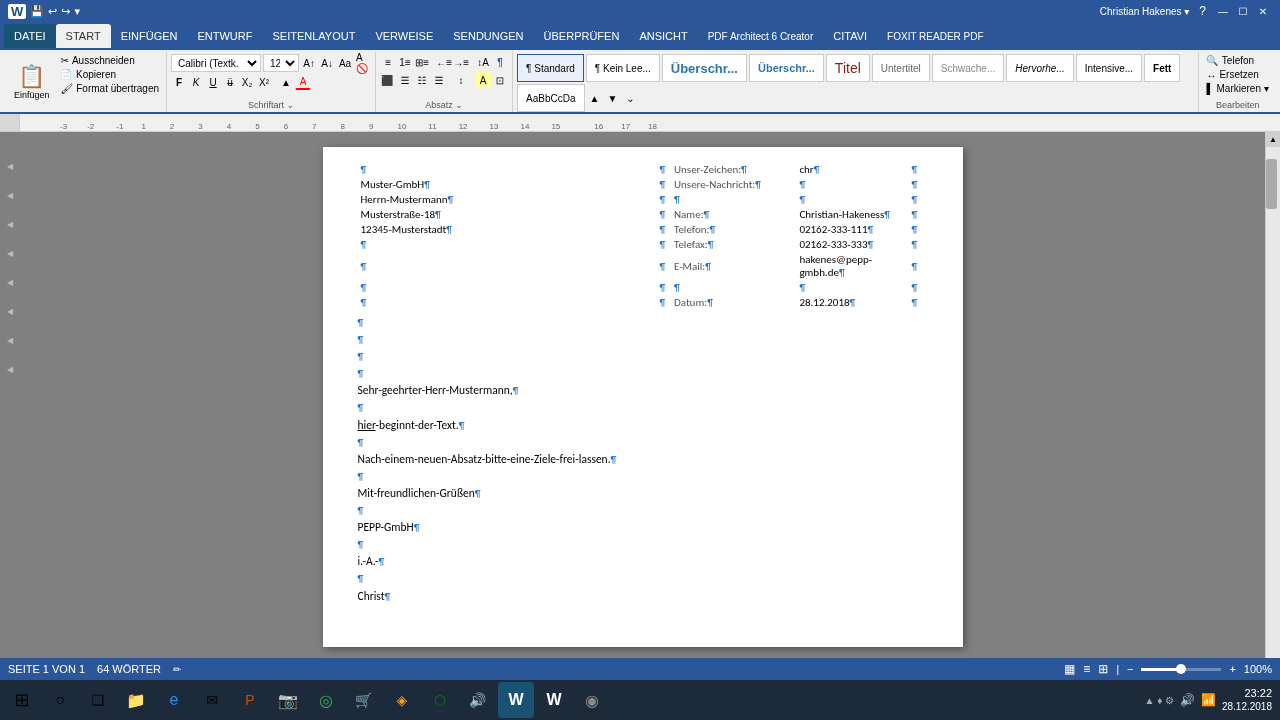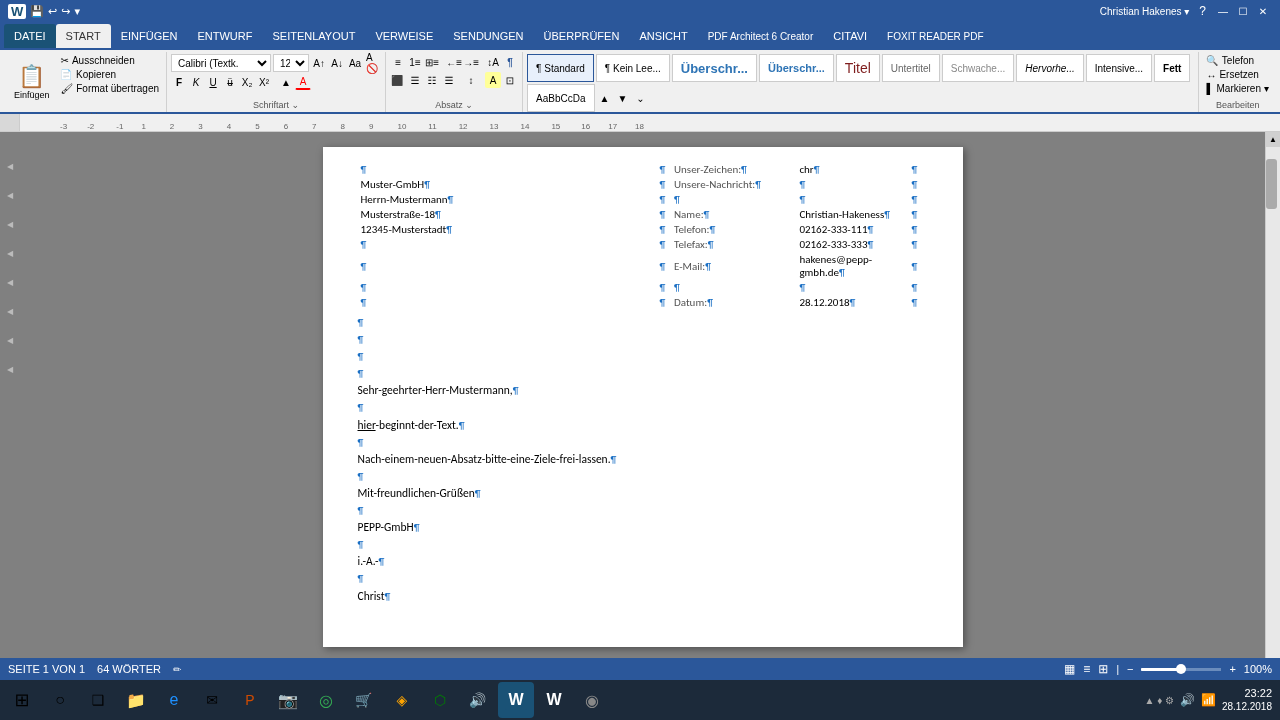--- a/index.html
+++ b/index.html
@@ -204,21 +204,21 @@
       display: flex;
       align-items: center;
       gap: 2px;
     }
     .font-select {
       border: 1px solid #ccc;
       background: white;
       font-size: 10px;
       height: 18px;
       padding: 0 2px;
-      width: 100px;
+      width: 90px;
     }
     .font-size-select {
       border: 1px solid #ccc;
       background: white;
       font-size: 10px;
       height: 18px;
       padding: 0 2px;
       width: 36px;
     }
     .icon-btn {
@@ -431,21 +431,21 @@
           <span style="margin-left:24px;">6</span>
           <span style="margin-left:24px;">7</span>
           <span style="margin-left:24px;">8</span>
           <span style="margin-left:24px;">9</span>
           <span style="margin-left:24px;">10</span>
           <span style="margin-left:22px;">11</span>
           <span style="margin-left:22px;">12</span>
           <span style="margin-left:22px;">13</span>
           <span style="margin-left:22px;">14</span>
           <span style="margin-left:22px;">15</span>
-          <span style="margin-left:21px;">16</span>
+          <span style="margin-left:34px;">16</span>
           <span style="margin-left:18px;">17</span>
           <span style="margin-left:18px;">18</span>
         </div>
       </div>
     </div>
 
     <div style="display:flex;flex:1;overflow:hidden;">
 
       <div style="width:20px;background:#808080;display:flex;flex-direction:column;align-items:center;padding-top:30px;gap:20px;color:#bbb;font-size:8px;">
         <span>◀</span>

